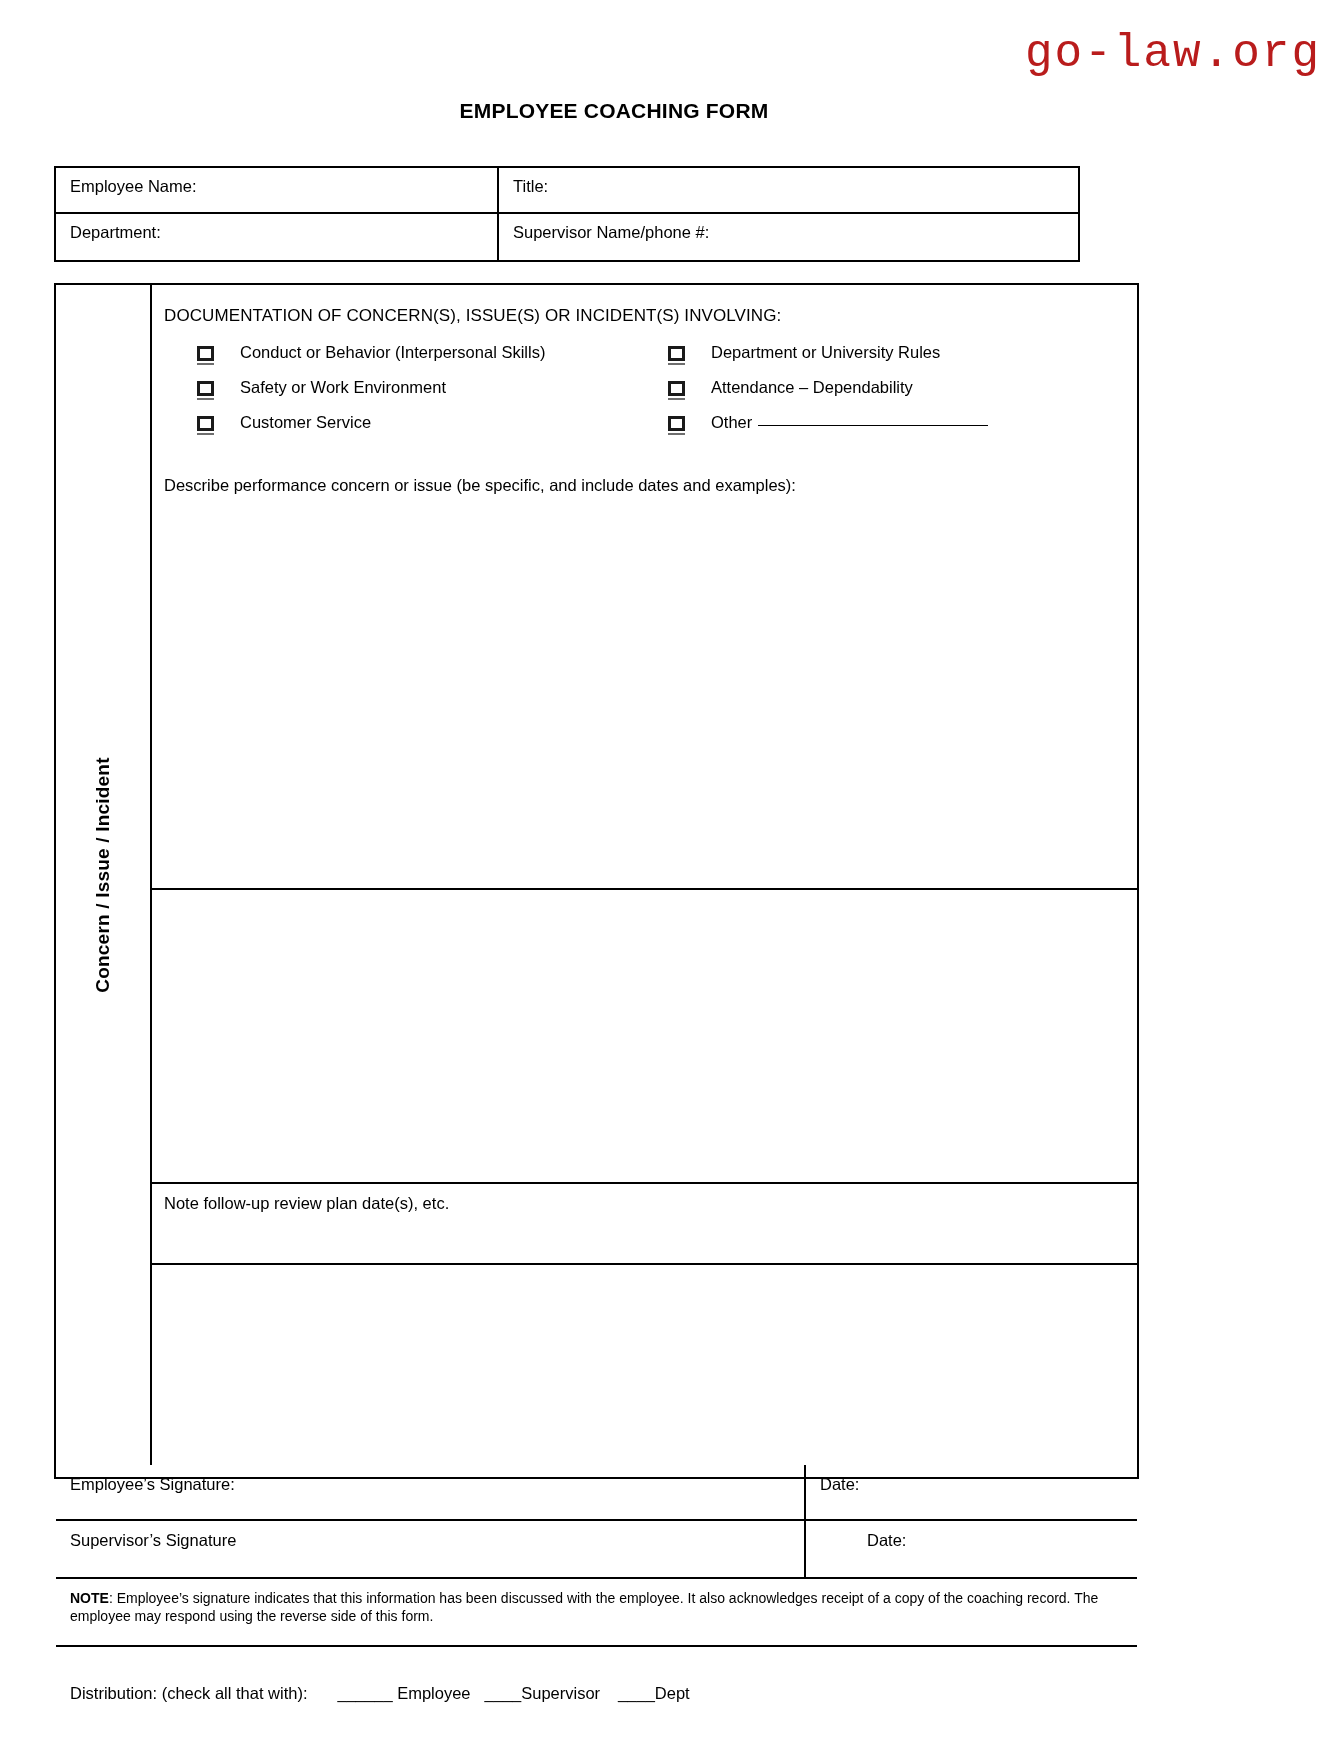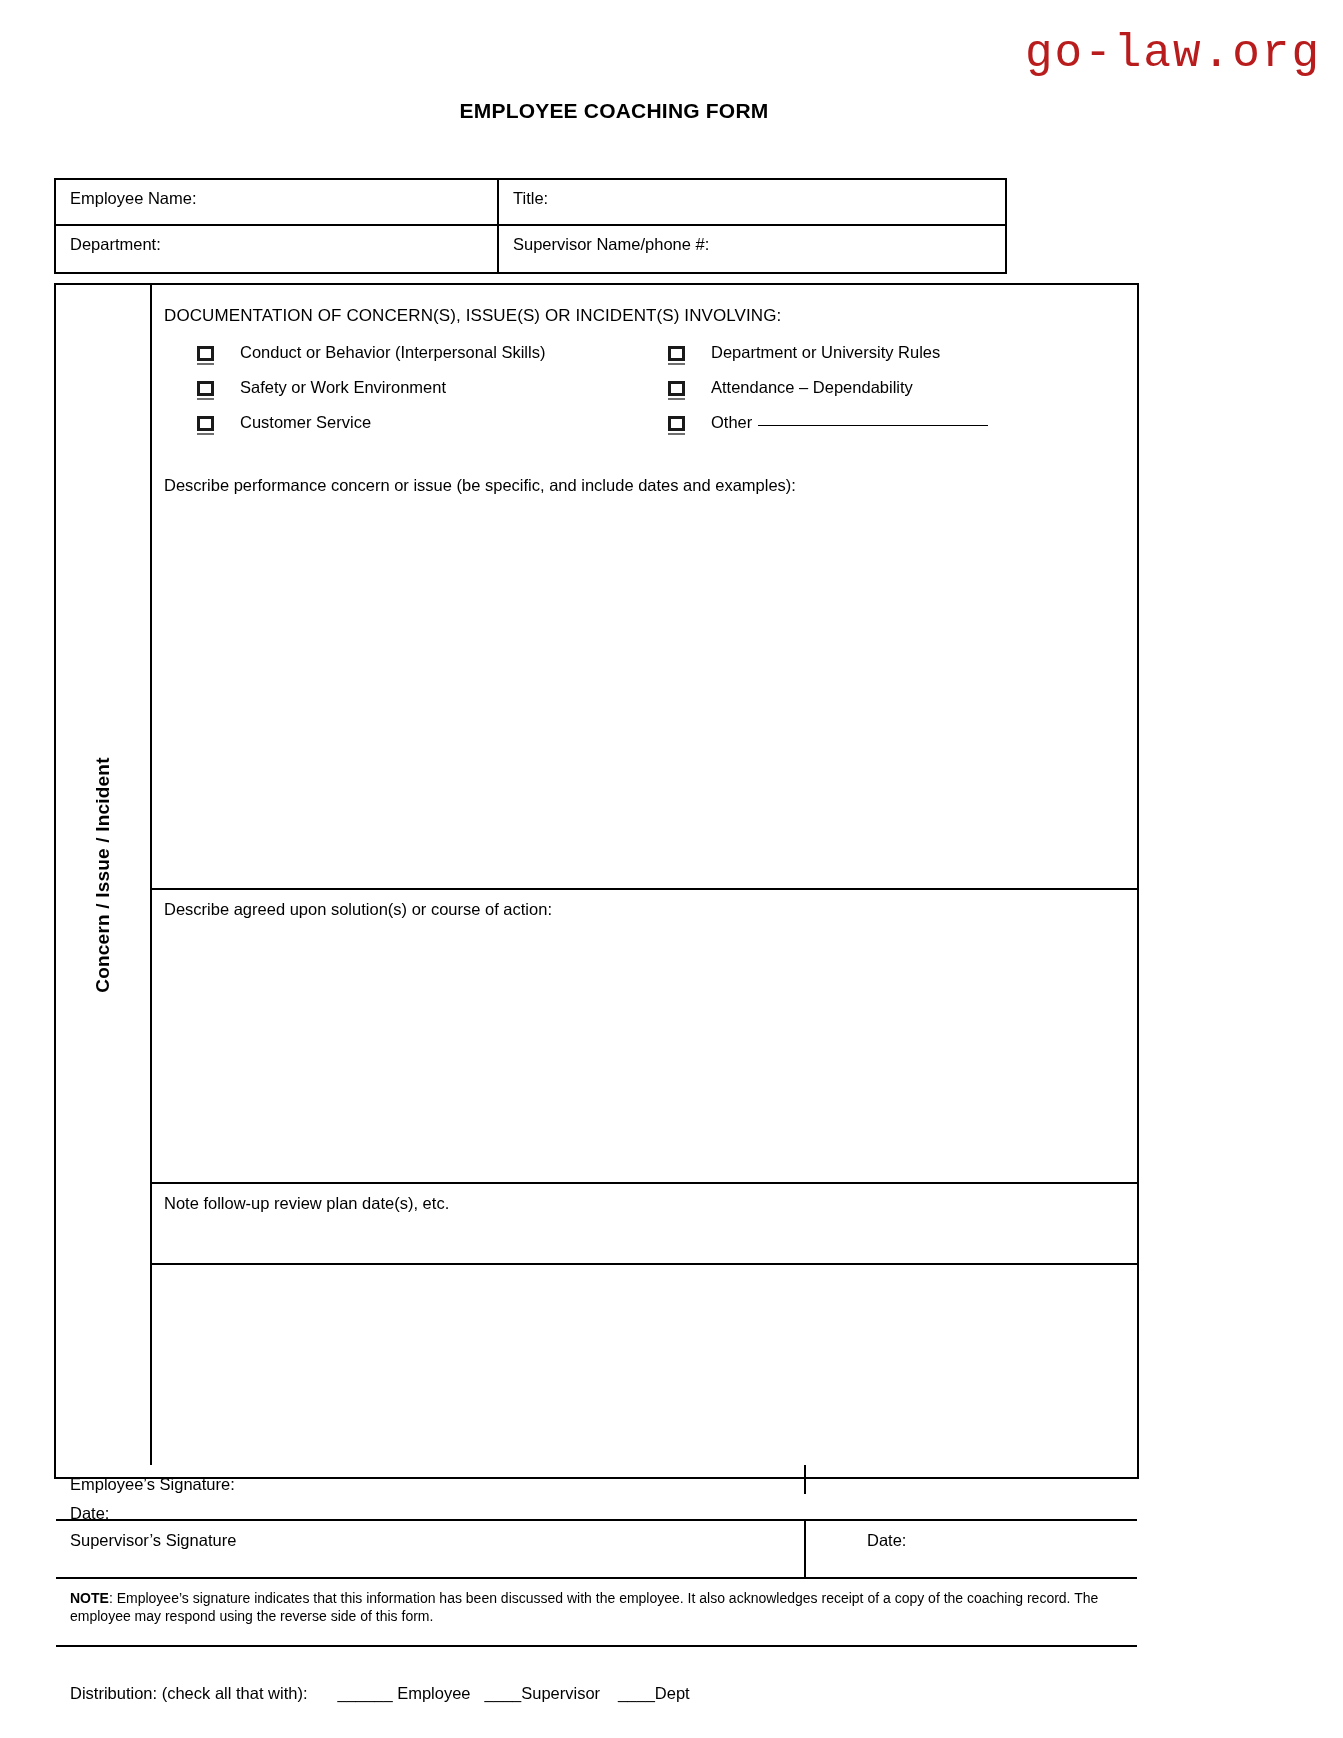--- a/index.html
+++ b/index.html
@@ -53,23 +53,22 @@
     position: absolute;
     border: 2px solid #000;
     box-sizing: border-box;
     background: #fff;
   }
 
   
   #top-table {
     left: 54px;
     top: 166px;
-    width: 953px;
+    width: 1026px;
     height: 96px;
-    margin-top: 12px;
   }
   #top-table .row {
     display: flex;
     height: 50%;
     box-sizing: border-box;
   }
   #top-table .row:first-child {
     border-bottom: 2px solid #000;
   }
   #top-table .cell {
@@ -230,21 +229,21 @@
     padding: 10px 0 0 14px;
     font-size: 16.5px;
   }
   .sig-row .sig-name {
     width: 750px;
     border-right: 2px solid #000;
   }
   .sig-row .sig-date {
     flex: 1;
   }
-  #sig-employee { top: 1180px; height: 56px; flex-direction: column; }
+  #sig-employee { top: 1180px; height: 56px; }
   #sig-supervisor { top: 1236px; height: 58px; gap: 47px; }
 
   
   #note-block {
     position: absolute;
     left: 0;
     top: 1294px;
     width: 100%;
     height: 68px;
     box-sizing: border-box;
@@ -353,21 +352,20 @@
               <span class="cb-label"><span>Other</span><span class="blank-line"></span></span>
             </div>
           </div>
         </div>
 
         <div id="describe-line">Describe performance concern or issue (be specific, and include dates and examples):</div>
         <div style="position:absolute;left:0;top:300px;right:0;bottom:0;"></div>
       </div>
 
       <div class="sect" id="sect-solution">
-        <div class="sect-label">Describe agreed upon solution(s) or course of action:</div>
         <div style="position:absolute;left:0;top:34px;right:0;bottom:0;"></div>
       </div>
 
       <div class="sect" id="sect-followup">
         <div class="sect-label">Note follow-up review plan date(s), etc.</div>
         <div style="position:absolute;left:0;top:34px;right:0;bottom:0;"></div>
       </div>
 
     </div>
 

